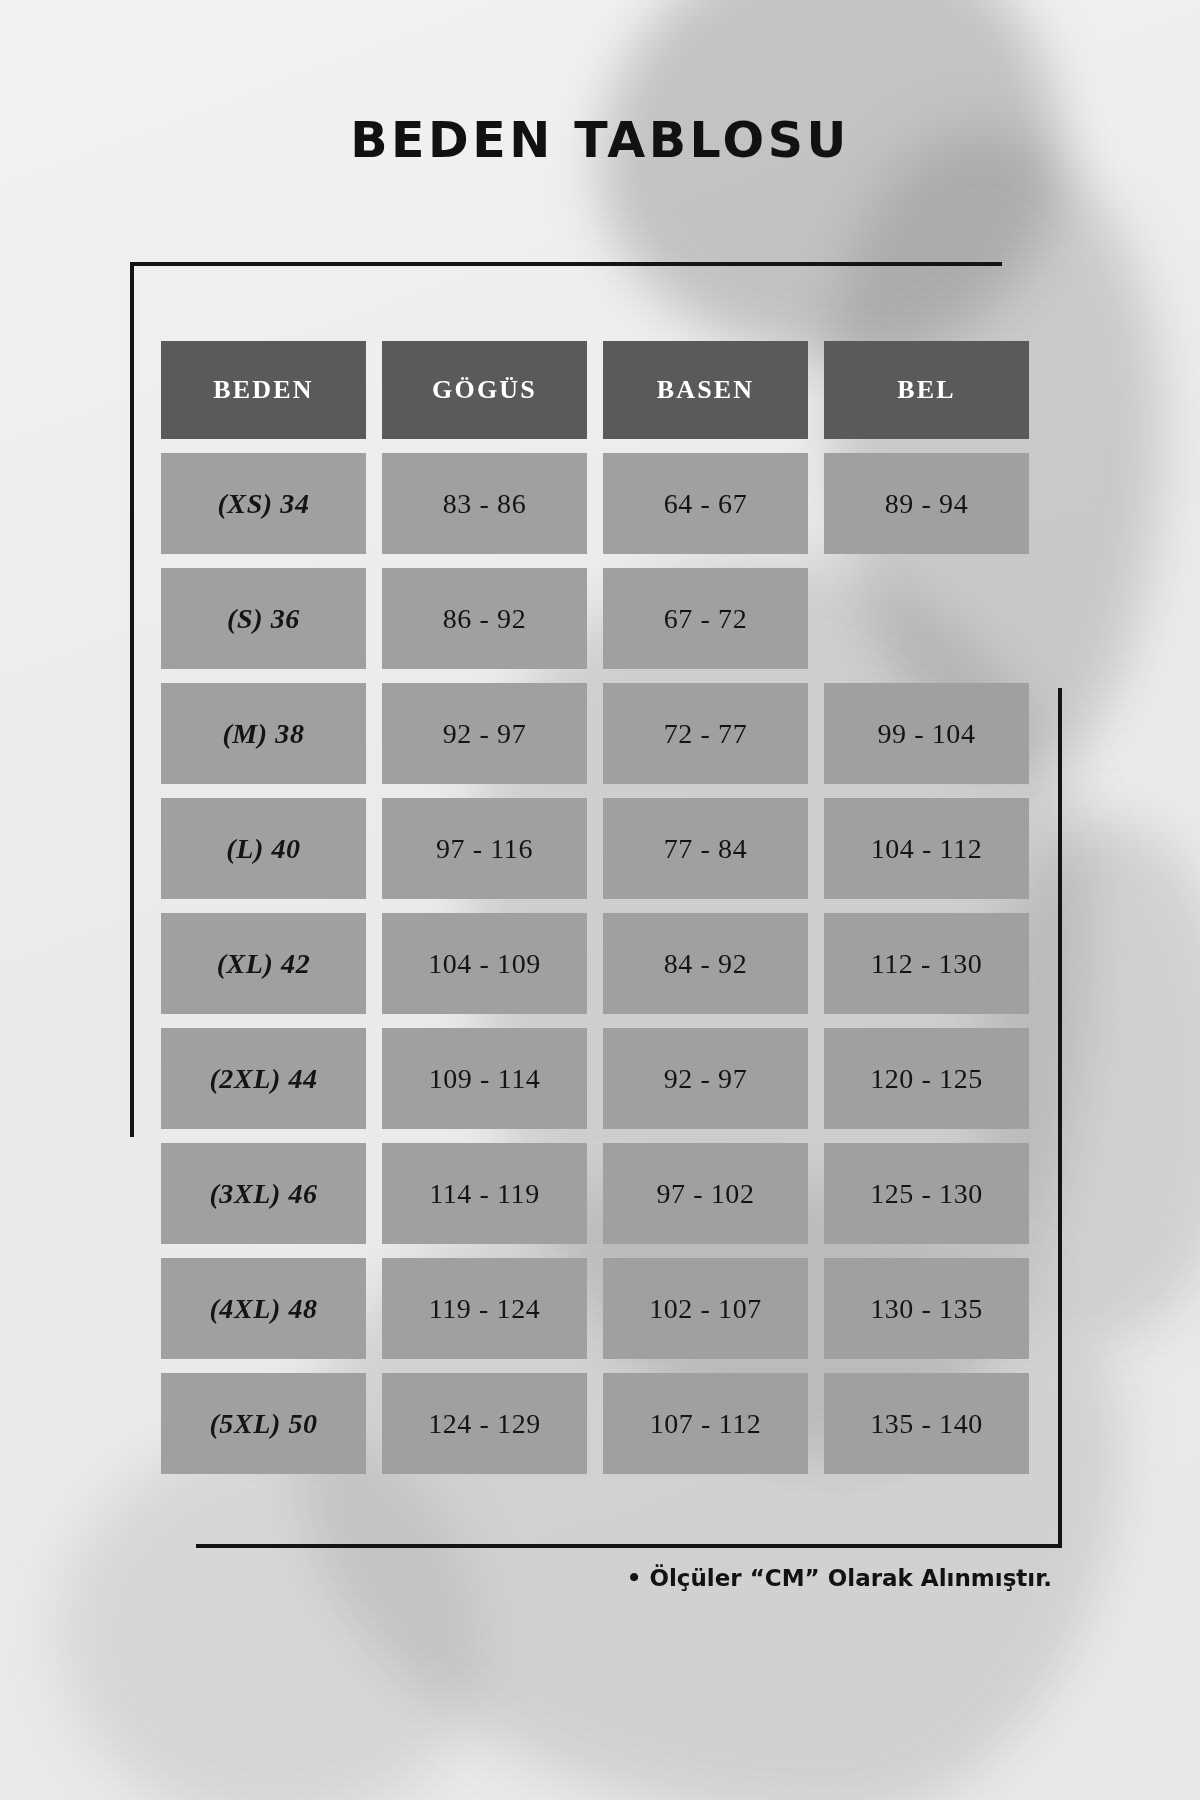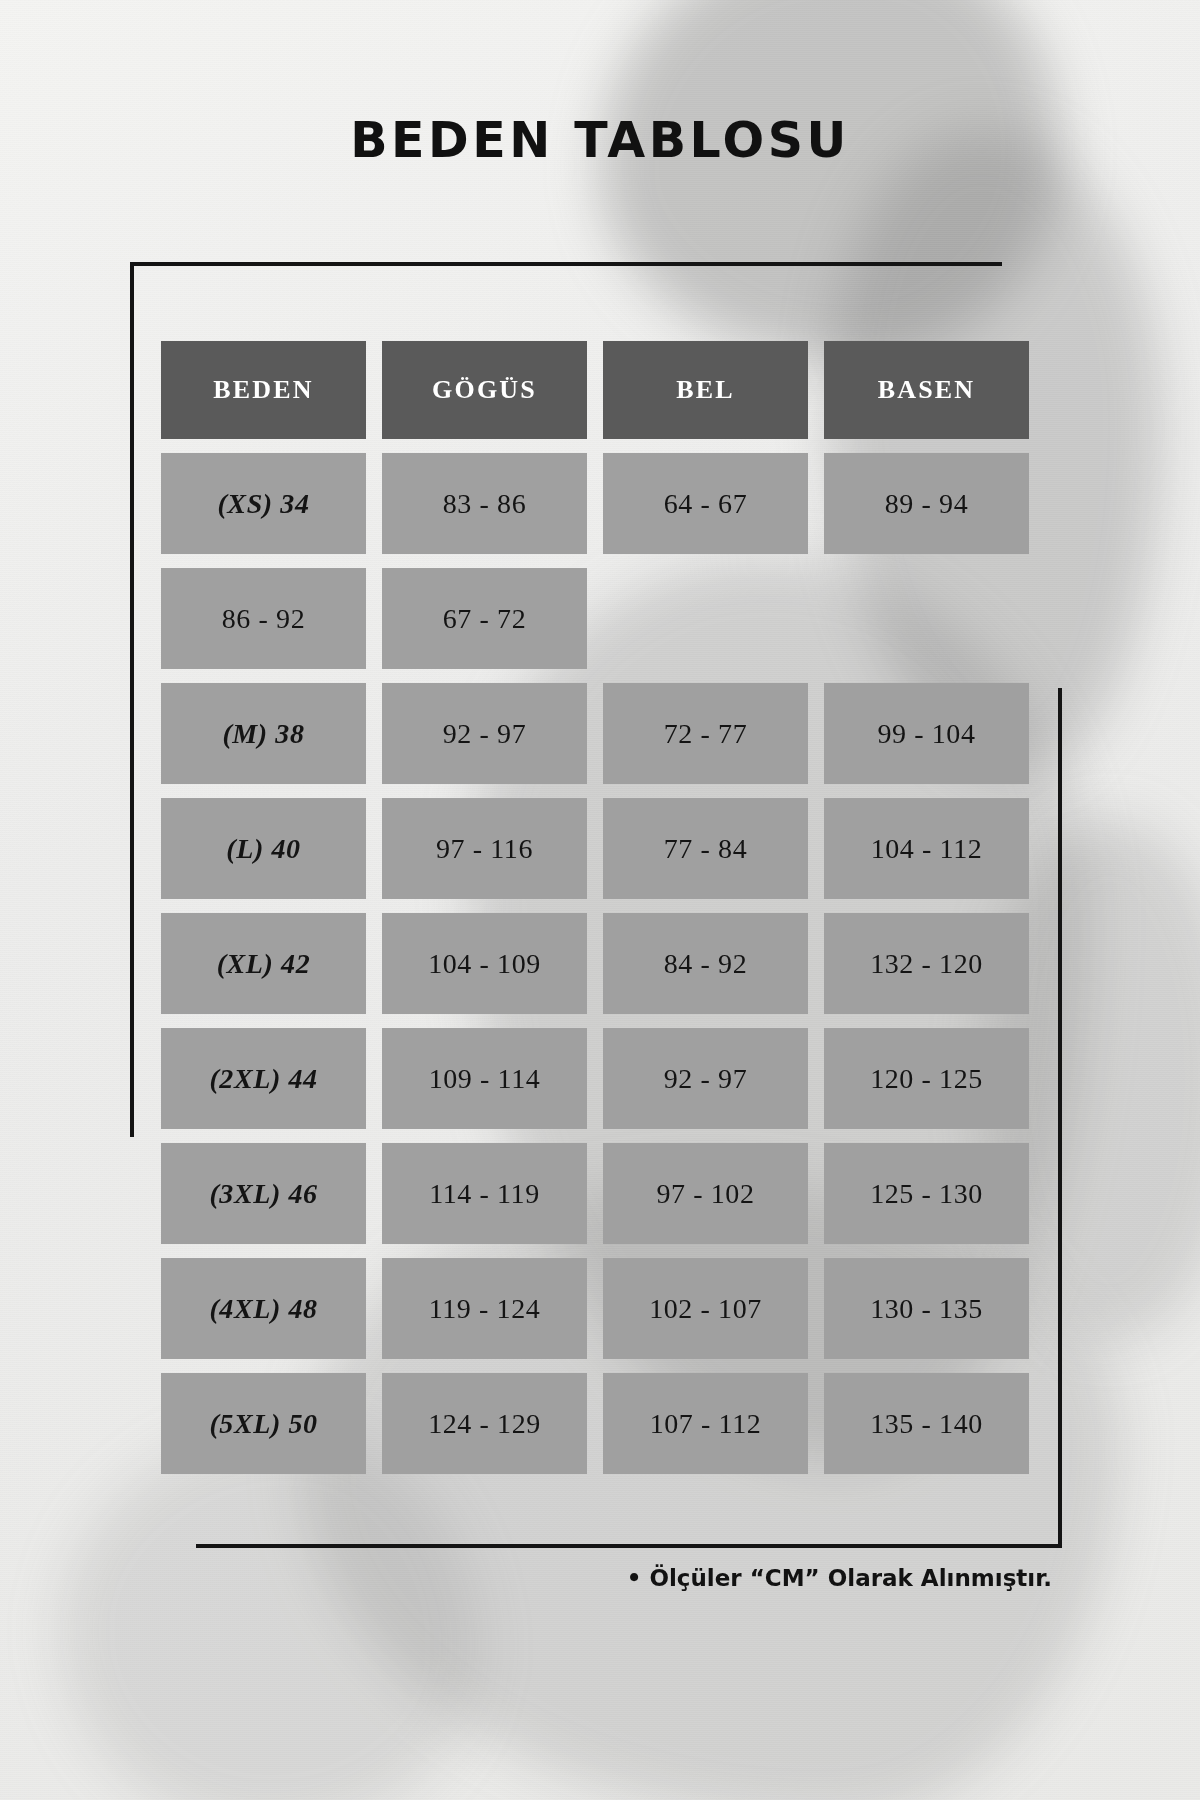--- a/index.html
+++ b/index.html
@@ -176,50 +176,51 @@
 
   <div class="line line-top"></div>
   <div class="line line-left-v"></div>
   <div class="line line-right-v"></div>
   <div class="line line-bottom"></div>
 
   <div class="table" id="size-table">
       <div class="row header">
         <div class="cell">BEDEN</div>
         <div class="cell">GÖGÜS</div>
+        <div class="cell">BASEN</div>
         <div class="cell">BEL</div>
-        <div class="cell">BASEN</div>
       </div>
       <div class="row">
         <div class="cell size-col">(XS) 34</div>
         <div class="cell">83 - 86</div>
         <div class="cell">64 - 67</div>
         <div class="cell">89 - 94</div>
       </div>
       <div class="row">
+        <div class="cell size-col">(S) 36</div>
         <div class="cell">86 - 92</div>
         <div class="cell">67 - 72</div>
       </div>
       <div class="row">
         <div class="cell size-col">(M) 38</div>
         <div class="cell">92 - 97</div>
         <div class="cell">72 - 77</div>
         <div class="cell">99 - 104</div>
       </div>
       <div class="row">
         <div class="cell size-col">(L) 40</div>
         <div class="cell">97 - 116</div>
         <div class="cell">77 - 84</div>
         <div class="cell">104 - 112</div>
       </div>
       <div class="row">
         <div class="cell size-col">(XL) 42</div>
         <div class="cell">104 - 109</div>
         <div class="cell">84 - 92</div>
-        <div class="cell">132 - 120</div>
+        <div class="cell">112 - 130</div>
       </div>
       <div class="row">
         <div class="cell size-col">(2XL) 44</div>
         <div class="cell">109 - 114</div>
         <div class="cell">92 - 97</div>
         <div class="cell">120 - 125</div>
       </div>
       <div class="row">
         <div class="cell size-col">(3XL) 46</div>
         <div class="cell">114 - 119</div>

